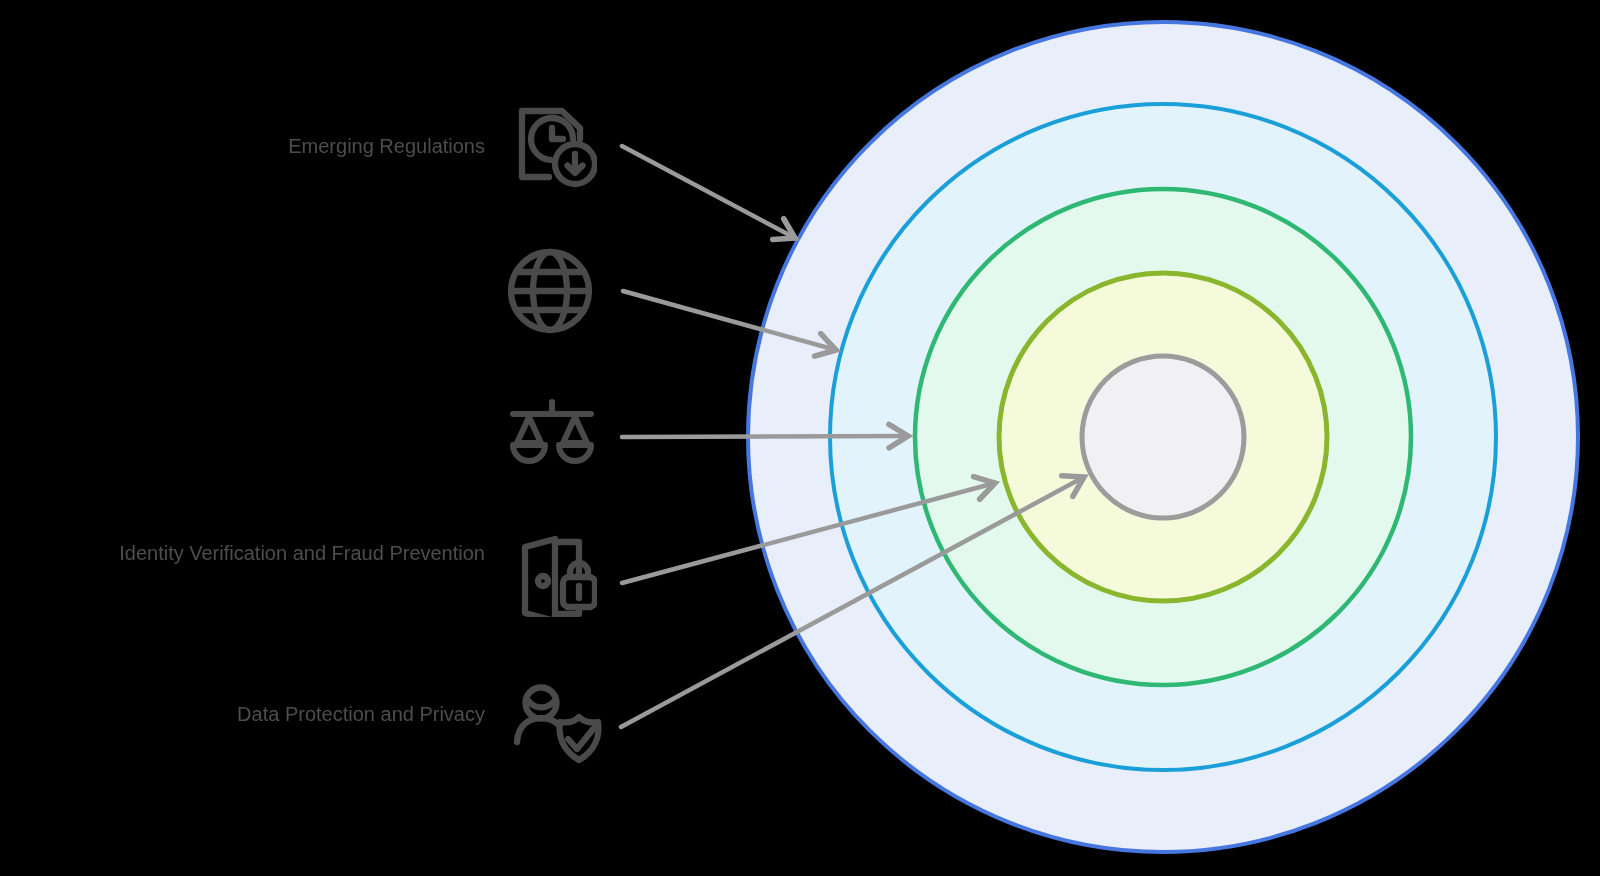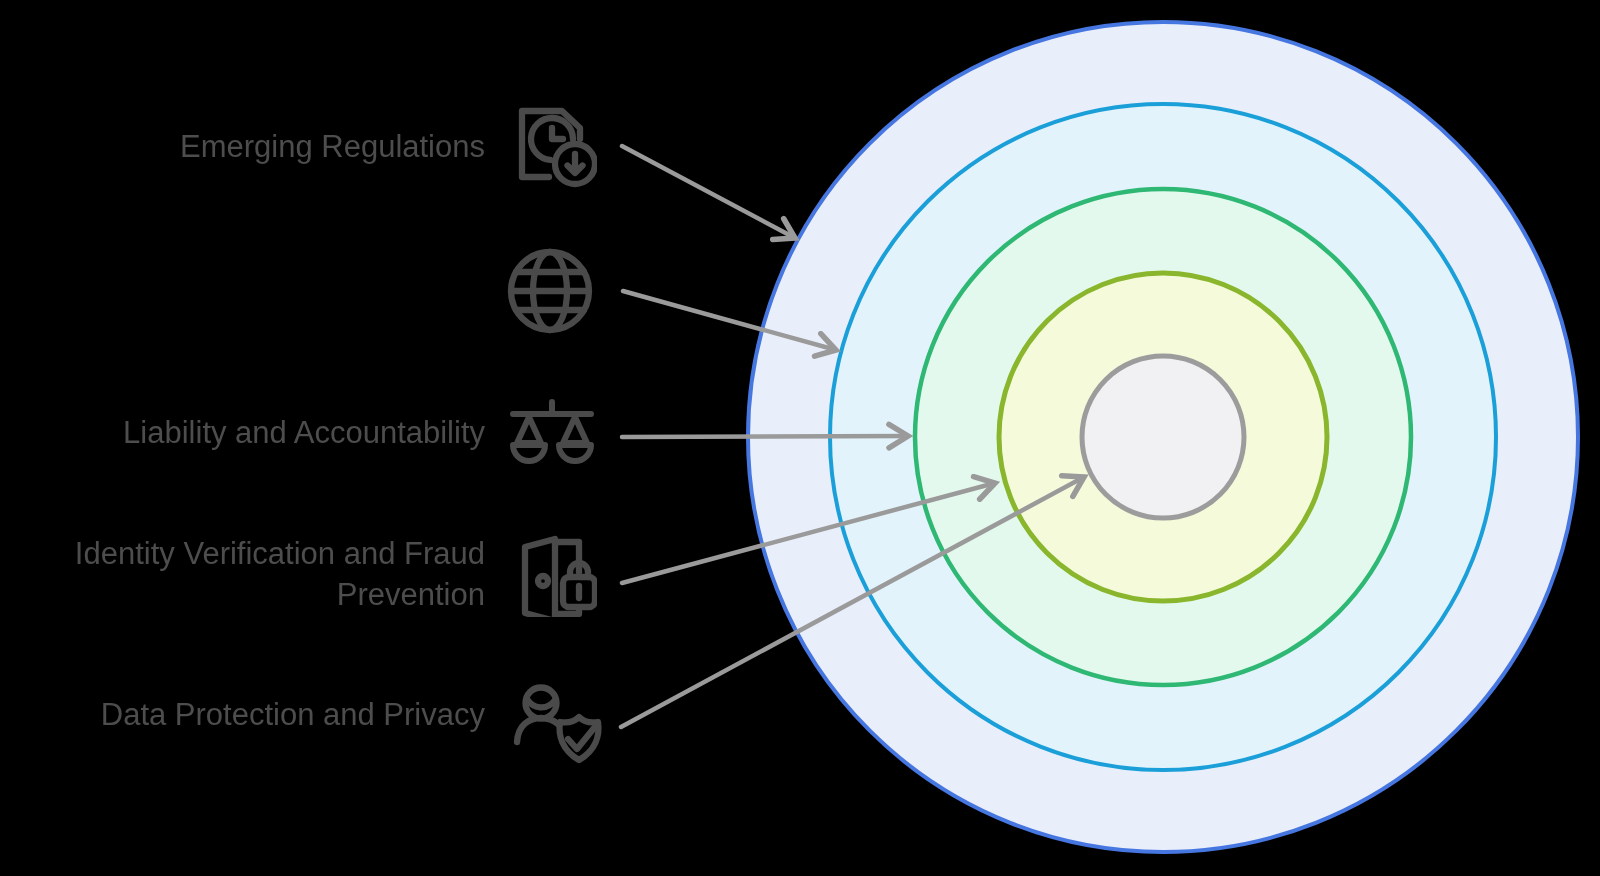--- a/index.html
+++ b/index.html
@@ -12,21 +12,21 @@
     font-family: "Liberation Sans", sans-serif;
   }
   .diagram-svg { position: absolute; left: 0; top: 0; }
   .ring { }
   .arrow-line { stroke-width: 4.5; stroke-linecap: round; fill: none; }
   .label {
     position: absolute;
     left: 10px;
     width: 475px;
     text-align: right;
-    font-size: 31px;
+    font-size: 20px;
     line-height: 41px;
     font-weight: 400;
     color: var(--text-color, #4d4d4d);
   }
   .icon-svg { position: absolute; }
   .icon-stroke {
     fill: none;
     stroke-width: 6.3;
     stroke-linecap: round;
     stroke-linejoin: round;
@@ -51,21 +51,20 @@
     <circle class="ring" cx="1163" cy="437" r="81" fill="#f1f1f3" stroke="#9c9c9c" stroke-width="5"></circle>
 
     <line class="arrow-line" marker-end="url(#arrowhead)" x1="622" y1="146" x2="795" y2="238" stroke="#9a9a9a"></line>
     <line class="arrow-line" marker-end="url(#arrowhead)" x1="623" y1="291" x2="836" y2="350" stroke="#9a9a9a"></line>
     <line class="arrow-line" marker-end="url(#arrowhead)" x1="622" y1="437" x2="908" y2="436" stroke="#9a9a9a"></line>
     <line class="arrow-line" marker-end="url(#arrowhead)" x1="622" y1="583" x2="995" y2="483" stroke="#9a9a9a"></line>
     <line class="arrow-line" marker-end="url(#arrowhead)" x1="621" y1="727" x2="1084" y2="477" stroke="#9a9a9a"></line>
   </svg>
 
   <div class="label" style="top:126px">Emerging Regulations</div>
-  <div class="label" style="top:412px">Liability and Accountability</div>
   <div class="label" style="top:694px">Data Protection and Privacy</div>
   <div class="label" style="top:533px">Identity Verification and Fraud Prevention</div>
 
   <svg class="icon-svg" style="left:507px; top:101px" width="90" height="90" viewBox="0 0 90 90">
     <g class="icon-stroke" stroke="#4a4a4a">
       <path d="M42 76 L15 76 L15 10 L55 10 L73 27 L73 38"></path>
       <path d="M66 38 A21 21 0 1 0 43.2 58.9"></path>
       <path d="M45 27 L45 38 L56 38"></path>
       <circle cx="68" cy="63" r="20"></circle>
       <path d="M68 53 L68 71 M60.5 64.5 L68 72 L75.5 64.5"></path>

